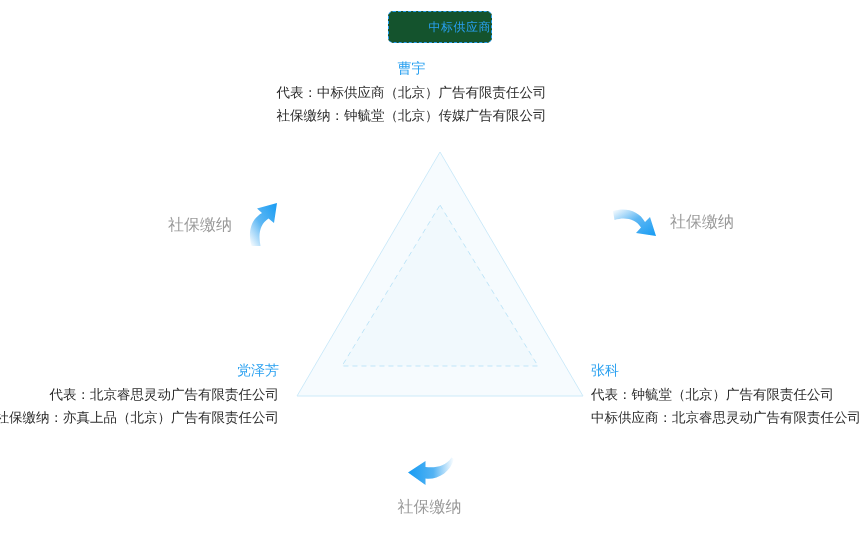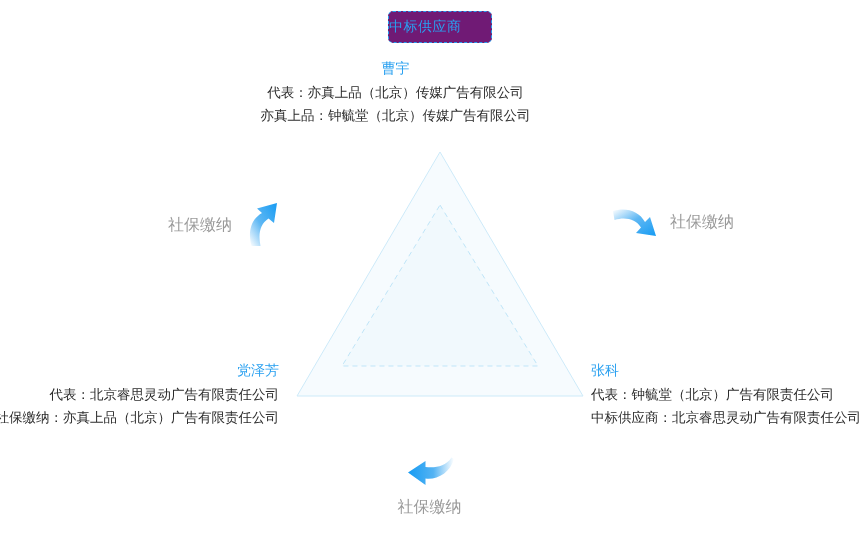--- a/index.html
+++ b/index.html
@@ -27,25 +27,25 @@
     position: absolute;
     left: 388px;
     top: 11px;
     width: 104px;
     height: 32px;
     box-sizing: border-box;
     border: 1px dashed #29a0f0;
     border-radius: 5px;
     display: flex;
     align-items: center;
-    justify-content: flex-start;
+    justify-content: flex-end;
     color: #29a0f0;
-    font-size: 14px;
+    font-size: 12px;
     letter-spacing: 0.5px;
-    background: #701a75;
+    background: #14532d;
   }
 
   
   .tri-svg {
     position: absolute;
     left: 0;
     top: 0;
     width: 859px;
     height: 544px;
     pointer-events: none;
@@ -64,20 +64,21 @@
     color: #2b2b2b;
     font-size: 13.5px;
     line-height: 23px;
     white-space: nowrap;
   }
 
   #node-top {
     left: 0; top: 58px;
     width: 791px;
     text-align: center;
+    padding-left: 16px;
   }
   #node-left {
     right: 580px; top: 360px;
     text-align: right;
   }
   #node-right {
     left: 591px; top: 360px;
     text-align: left;
   }
 
@@ -133,22 +134,22 @@
       </linearGradient>
     </defs>
 
     <polygon points="440,152 583,396 297,396" fill="#f6fbfe" stroke="#cdeaf9" stroke-width="1"></polygon>
 
     <polygon points="440,205 538,366 342,366" fill="#f1f9fd" stroke="#bfe5f8" stroke-width="1" stroke-dasharray="5 4"></polygon>
   </svg>
 
   <div class="node" id="node-top">
     <div class="node-name">曹宇</div>
-    <div class="node-line">代表：亦真上品（北京）传媒广告有限公司</div>
-    <div class="node-line">亦真上品：钟毓堂（北京）传媒广告有限公司</div>
+    <div class="node-line">代表：中标供应商（北京）广告有限责任公司</div>
+    <div class="node-line">社保缴纳：钟毓堂（北京）传媒广告有限公司</div>
   </div>
 
   <div class="node" id="node-left">
     <div class="node-name">党泽芳</div>
     <div class="node-line">代表：北京睿思灵动广告有限责任公司</div>
     <div class="node-line">社保缴纳：亦真上品（北京）广告有限责任公司</div>
   </div>
 
   <div class="node" id="node-right">
     <div class="node-name">张科</div>

